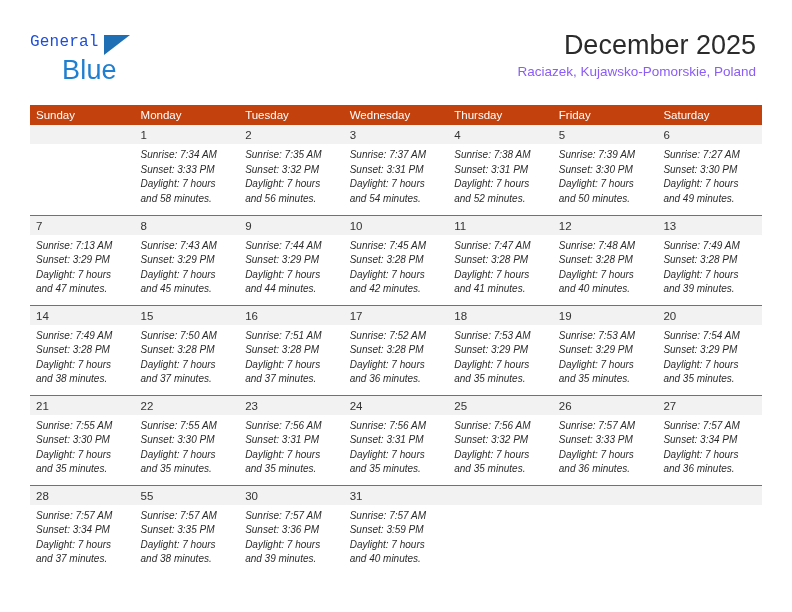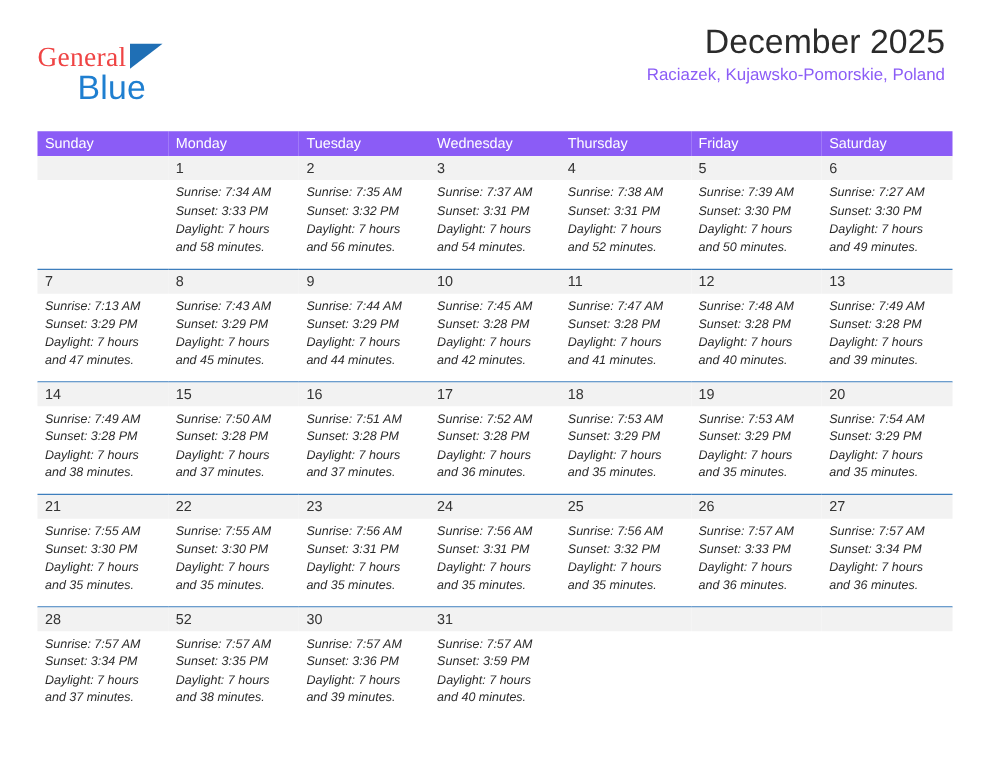--- a/index.html
+++ b/index.html
@@ -31,24 +31,24 @@
   .logo {
     position: absolute;
     left: 30px;
     top: 33px;
     width: 150px;
     height: 48px;
   }
   .logo-general {
     position: absolute;
     left: 0; top: 0;
-    font-size: 22px;
+    font-size: 16px;
     letter-spacing: .2px;
-    color: #ef4444;
-    font-family: Liberation Serif, serif;
+    color: #1d4ed8;
+    font-family: Liberation Mono, monospace;
   }
   .logo-tri {
     position: absolute;
     left: 74px;
     top: 2px;
     width: 0; height: 0;
     border-left: 26px solid #1f6fb5;
     border-bottom: 20px solid transparent;
   }
   .logo-blue {
@@ -56,21 +56,21 @@
     left: 32px;
     top: 22px;
     font-size: 27px;
     color: #1f7fd0;
     letter-spacing: .2px;
   }
 
   .title-block {
     position: absolute;
     right: 36px;
-    top: 16px;
+    top: 28px;
     text-align: right;
   }
   .cal-title {
     font-size: 27px;
     color: #2b2b2b;
     font-weight: normal;
     line-height: 34px;
     white-space: nowrap;
   }
   .cal-sub {
@@ -84,21 +84,21 @@
   
   .cal {
     position: absolute;
     left: 30px;
     top: 105px;
     width: 732px;
     border-collapse: collapse;
     table-layout: fixed;
   }
   .cal th {
-    background: #8b5cf6;
+    background: #c2410c;
     color: #ffffff;
     font-weight: normal;
     font-size: 11.5px;
     text-align: left;
     padding: 4px 0 4px 6px;
     height: 19px;
     box-sizing: border-box;
   }
   .cal td {
     vertical-align: top;
@@ -494,21 +494,21 @@
               <div class="info">
                 <div>Sunrise: 7:57 AM</div>
                 <div>Sunset: 3:34 PM</div>
                 <div>Daylight: 7 hours</div>
                 <div>and 37 minutes.</div>
               </div>
             </div>
           </td>
           <td>
             <div class="daycell">
-              <div class="daynum-band">52</div>
+              <div class="daynum-band">55</div>
               <div class="info">
                 <div>Sunrise: 7:57 AM</div>
                 <div>Sunset: 3:35 PM</div>
                 <div>Daylight: 7 hours</div>
                 <div>and 38 minutes.</div>
               </div>
             </div>
           </td>
           <td>
             <div class="daycell">

